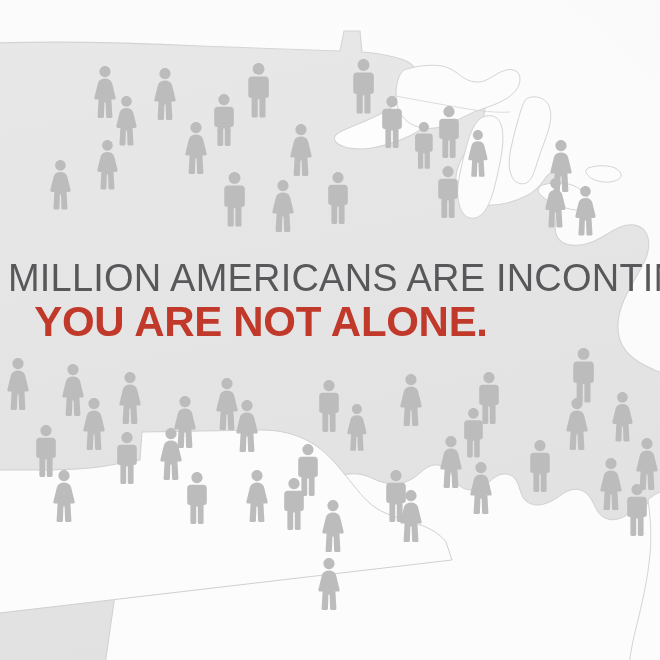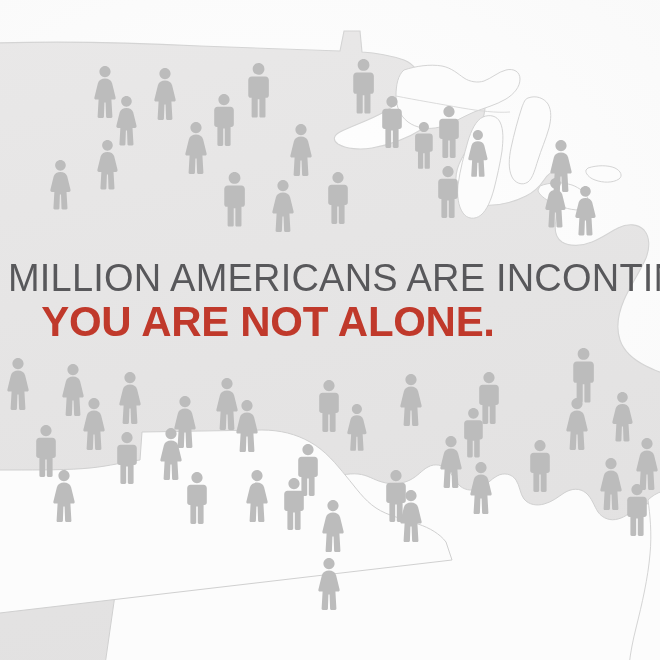--- a/index.html
+++ b/index.html
@@ -45,21 +45,21 @@
     white-space: nowrap;
     font-size: 38px;
     line-height: 40px;
     font-weight: 300;
     letter-spacing: 0.2px;
     color: #58585b;
     font-family: "Liberation Sans", sans-serif;
   }
   .subline {
     position: absolute;
-    left: 13px;
+    left: 6px;
     top: 300px;
     width: 580px;
     text-align: center;
     white-space: nowrap;
     font-size: 42px;
     line-height: 44px;
     font-weight: 700;
     letter-spacing: -0.3px;
     color: #c0392b;
     font-family: "Liberation Sans", sans-serif;

